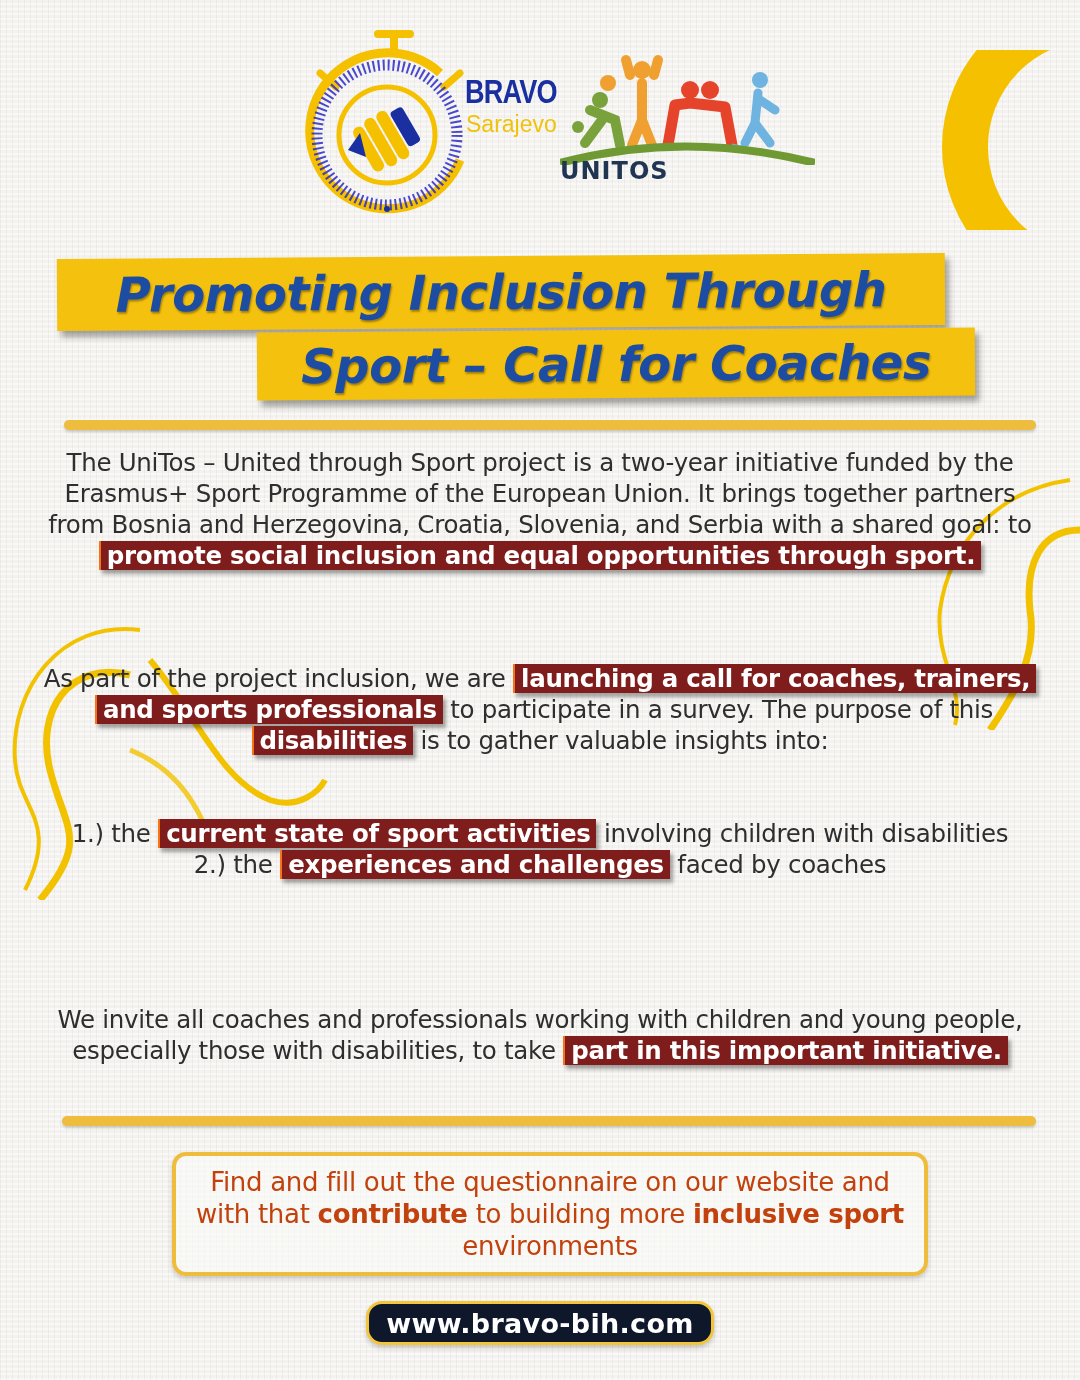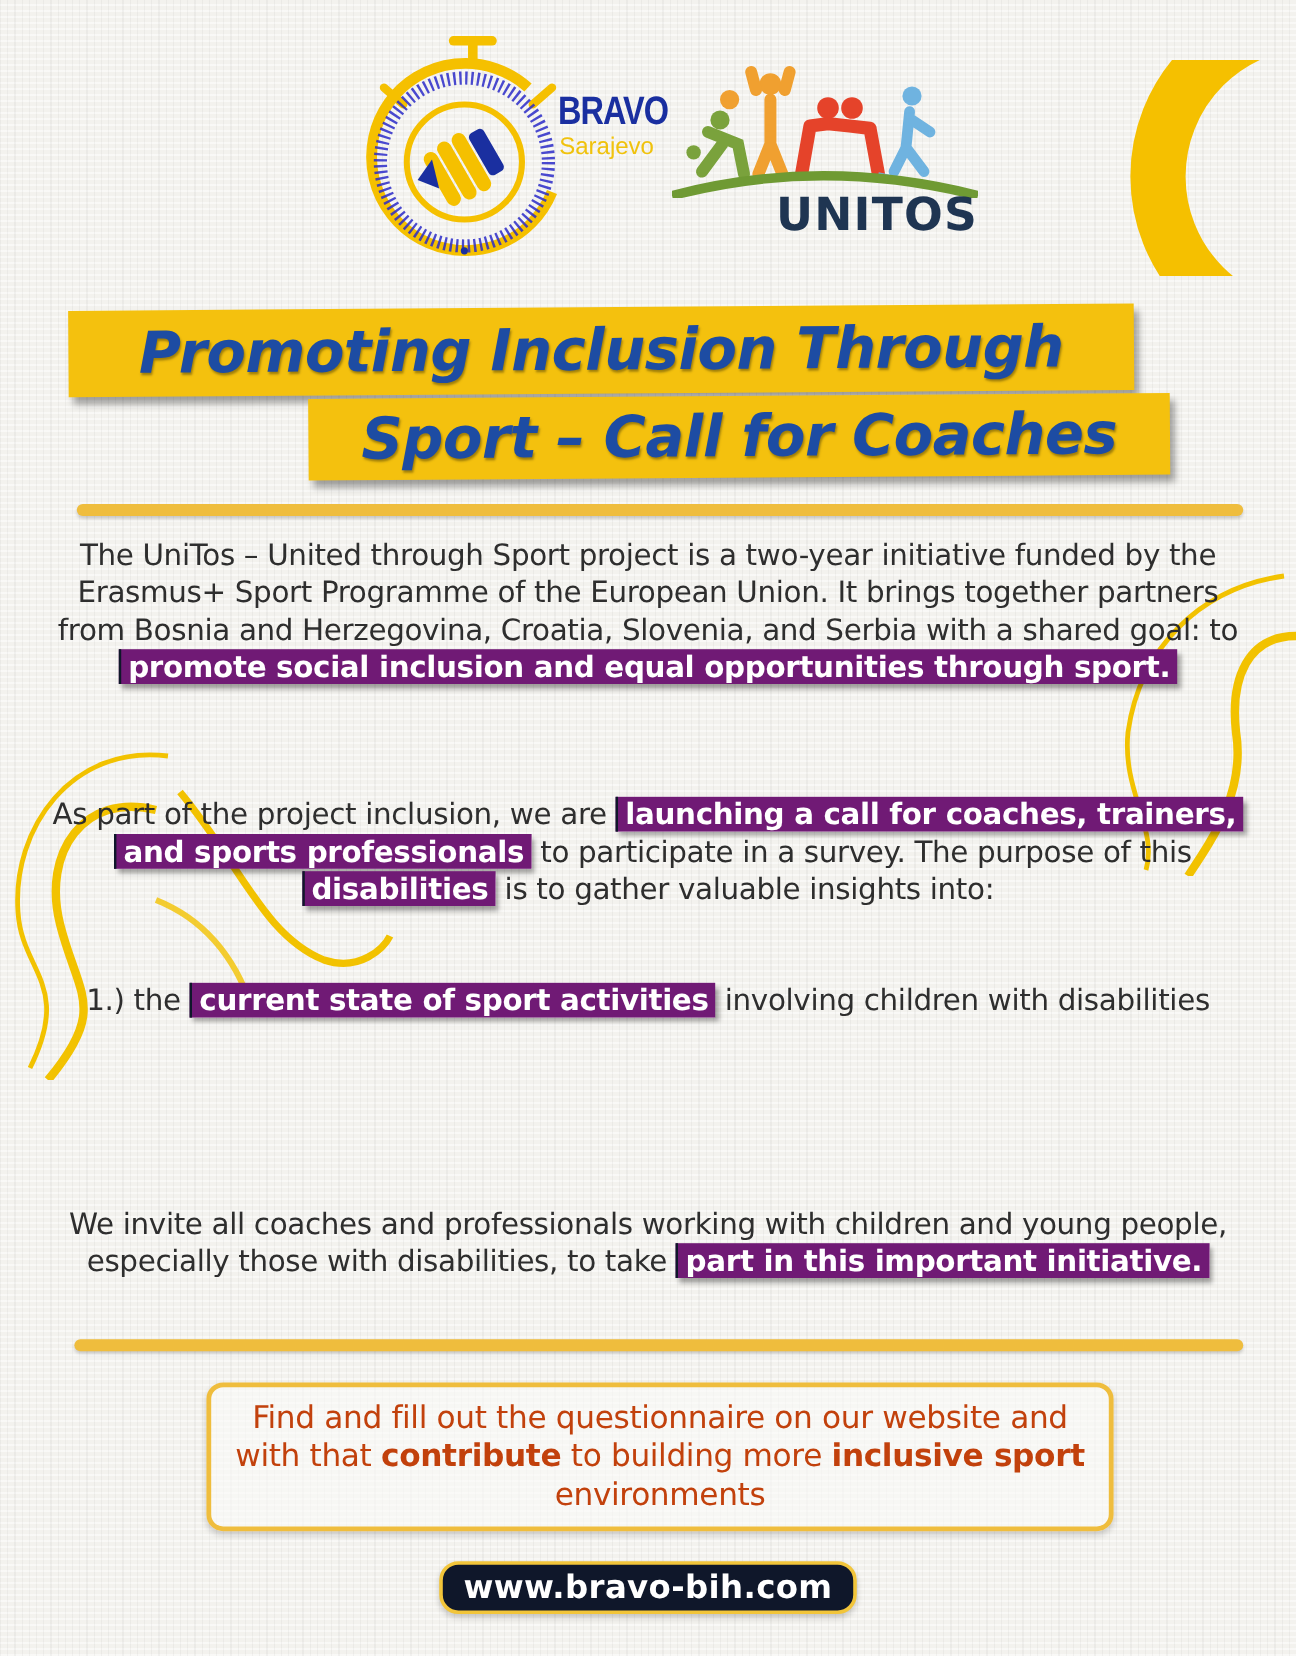--- a/index.html
+++ b/index.html
@@ -15,26 +15,26 @@
     }
     .deco { position: absolute; pointer-events: none; }
     .logo-bravo { position: absolute; left: 300px; top: 25px; width: 275px; height: 200px; }
     .bravo-text {
       position: absolute; left: 165px; top: 48px;
       font-family: "Liberation Sans", sans-serif; font-weight: bold;
       font-size: 33px; color: #1a2fa0; letter-spacing: -1px; transform: scaleX(0.82); transform-origin: left;
     }
     .bravo-sub {
       position: absolute; left: 166px; top: 86px;
-      font-family: "Liberation Sans", sans-serif; font-size: 20px; color: #f0c20c;
+      font-family: "Liberation Sans", sans-serif; font-size: 23px; color: #f0c20c;
     }
     .logo-unitos { position: absolute; left: 560px; top: 45px; width: 255px; height: 165px; }
     .unitos-text {
-      position: absolute; left: 0; right: 0; top: 112px; text-align: right;
-      font-family: "DejaVu Sans", sans-serif; font-weight: bold; font-size: 38px;
+      position: absolute; left: 0; right: 0; top: 112px; text-align: left;
+      font-family: "DejaVu Sans", sans-serif; font-weight: bold; font-size: 24px;
       color: #1f3552; letter-spacing: 1px;
     }
     .title-wrap { position: absolute; left: 0; top: 250px; width: 864px; height: 150px; }
     .title-band {
       position: absolute; background: #f4c10e;
       box-shadow: 4px 6px 6px rgba(0,0,0,0.35);
       font-family: "DejaVu Sans", sans-serif; font-weight: bold; font-style: italic;
       color: #1d4ca3; font-size: 48px; letter-spacing: -0.5px;
       text-shadow: 1px 2px 2px rgba(0,0,0,0.35);
       display: flex; align-items: center; justify-content: center; white-space: nowrap;
@@ -45,23 +45,23 @@
       position: absolute; left: 64px; width: 972px; height: 10px;
       background: #efbd3d; border-radius: 5px;
       box-shadow: 0 2px 3px rgba(0,0,0,0.18);
     }
     .body-text {
       position: absolute; left: 30px; width: 1020px; text-align: center;
       font-family: "DejaVu Sans", sans-serif; font-size: 24.5px; line-height: 31px;
       color: #2e2e2e; letter-spacing: -0.3px;
     }
     .hl {
-      background: #701a75; color: #ffffff; font-weight: bold;
+      background: #7f1d1d; color: #ffffff; font-weight: bold;
       padding: 0 6px; box-shadow: 3px 4px 4px rgba(0,0,0,0.35);
-      border-left: 2px solid #0f172a;
+      border-left: 2px solid #f97316;
       -webkit-box-decoration-break: clone; box-decoration-break: clone;
     }
     .cta-box {
       position: absolute; left: 172px; top: 1152px; width: 756px; height: 124px;
       border: 4px solid #efbd3d; border-radius: 14px;
       background: rgba(250,250,248,0.6);
       box-shadow: 0 3px 5px rgba(0,0,0,0.18);
       display: flex; align-items: center; justify-content: center; text-align: center;
       font-family: "DejaVu Sans", sans-serif; font-size: 26px; line-height: 32px; color: #c2410c;
       letter-spacing: -0.3px;
@@ -153,20 +153,25 @@
   <span class="hl">disabilities</span>
   <span>is to gather valuable insights into:</span>
 </p>
 
 <div class="body-text" style="top:818px;">
   <div>
     <span>1.) the</span>
     <span class="hl">current state of sport activities</span>
     <span>involving children with disabilities</span>
   </div>
+  <div>
+    <span>2.) the</span>
+    <span class="hl">experiences and challenges</span>
+    <span>faced by coaches</span>
+  </div>
 </div>
 
 <p class="body-text" style="top:1004px;">
   <span>We invite all coaches and professionals working with children and young people, especially those with disabilities, to take</span>
   <span class="hl">part in this important initiative.</span>
 </p>
 
 <div class="rule" style="top:1116px; left:62px; width:974px;"></div>
 
 <div class="cta-box">

